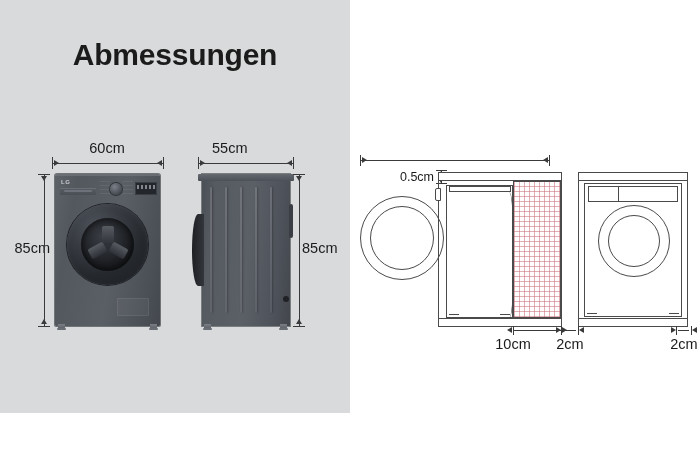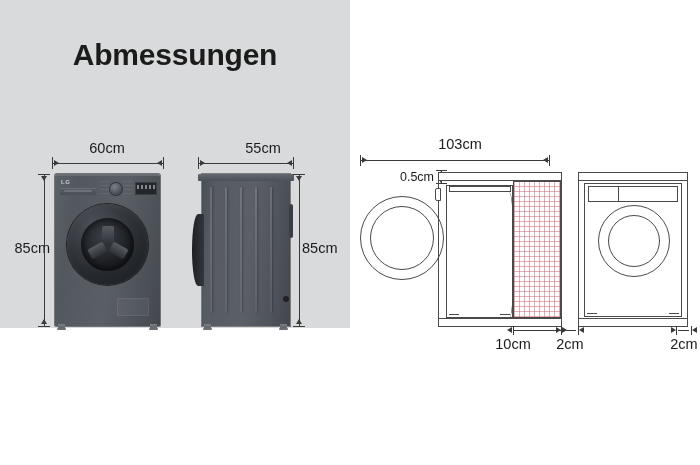--- a/index.html
+++ b/index.html
@@ -1,19 +1,19 @@
 <!DOCTYPE html>
 <html><head>
 <meta charset="utf-8">
 <style>
   html,body{margin:0;padding:0;}
   body{width:700px;height:465px;overflow:hidden;font-family:"Liberation Sans",sans-serif;background:#fff;}
   #stage{position:relative;width:700px;height:465px;}
 
-  .panel{position:absolute;top:0;height:328px;}
+  .panel{position:absolute;top:0;height:413px;}
   #panel-left{left:0;width:350px;background:#d8dadb;}
   #panel-right{left:350px;width:350px;background:#ffffff;}
 
   .panel-title{
     position:absolute;top:38px;left:0;width:100%;
     text-align:center;font-size:30px;font-weight:bold;color:#1b1b1b;
     letter-spacing:-0.2px;
   }
 
   
@@ -148,21 +148,21 @@
           <div class="wf-vane" id="wf-vane2"></div>
           <div class="wf-vane" id="wf-vane3"></div>
         </div>
       </div>
       <div id="wf-badge"></div>
       <div id="wf-lowpanel"></div>
       <div class="foot" style="left:3px;top:150px;"></div>
       <div class="foot" style="left:95px;top:150px;"></div>
     </div>
 
-    <div class="dim-label dim-md" style="left:228px;top:140px;width:70px;text-align:center;">55cm</div>
+    <div class="dim-label dim-md" style="left:212px;top:140px;width:70px;text-align:left;">55cm</div>
     <div class="dim-line-h" style="left:198px;top:163px;width:96px;"></div>
     <div class="tick-v" style="left:198px;top:157px;height:12px;"></div>
     <div class="tick-v" style="left:293px;top:157px;height:12px;"></div>
     <div class="arr arr-r" style="left:200px;top:160px;"></div>
     <div class="arr arr-l" style="left:287px;top:160px;"></div>
 
     <div id="washer-side">
       <div id="ws-top"></div>
       <div id="ws-door-edge"></div>
       <div class="ws-rib" style="left:8px;"></div>
@@ -180,21 +180,20 @@
     <div class="dim-line-v" style="left:299px;top:174px;height:152px;"></div>
     <div class="tick-h" style="left:293px;top:174px;width:12px;"></div>
     <div class="tick-h" style="left:293px;top:326px;width:12px;"></div>
     <div class="arr arr-d" style="left:296px;top:176px;"></div>
     <div class="arr arr-u" style="left:296px;top:319px;"></div>
   </div>
 
   <div class="panel" id="panel-right">
 
 
-    <div class="dim-label dim-md" style="left:45px;top:136px;width:130px;text-align:center;">103cm</div>
     <div class="dim-line-h" style="left:10px;top:160px;width:190px;"></div>
     <div class="tick-v" style="left:10px;top:155px;height:11px;"></div>
     <div class="tick-v" style="left:199px;top:155px;height:11px;"></div>
     <div class="arr arr-r" style="left:12px;top:157px;"></div>
     <div class="arr arr-l" style="left:193px;top:157px;"></div>
 
     <div class="dim-label dim-sm" style="left:28px;top:170px;width:56px;text-align:right;">0.5cm</div>
     <div class="dim-line-v" style="left:91px;top:170px;height:13px;"></div>
     <div class="tick-h" style="left:86px;top:170px;width:11px;"></div>
     <div class="tick-h" style="left:86px;top:183px;width:11px;"></div>

